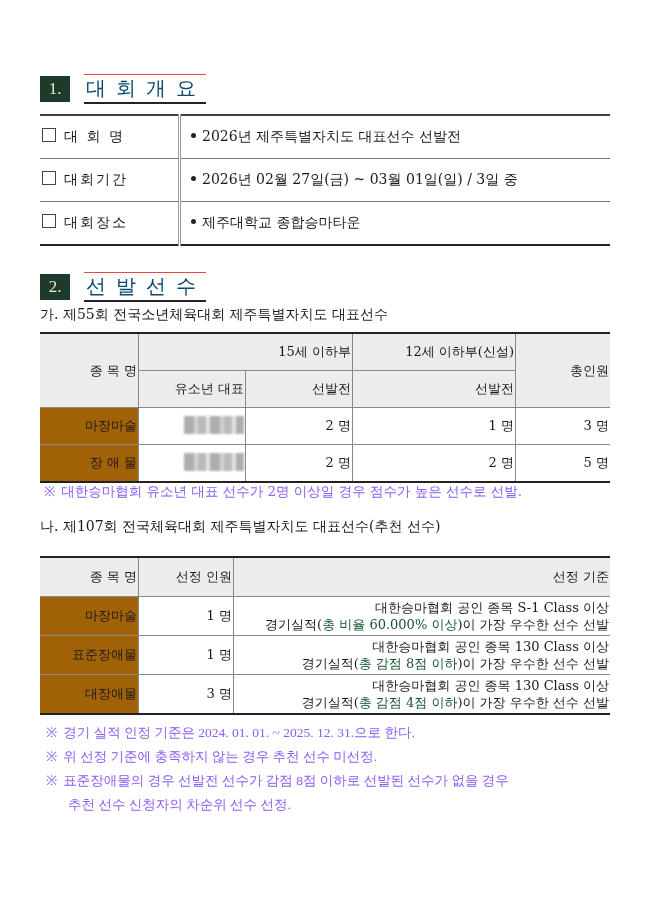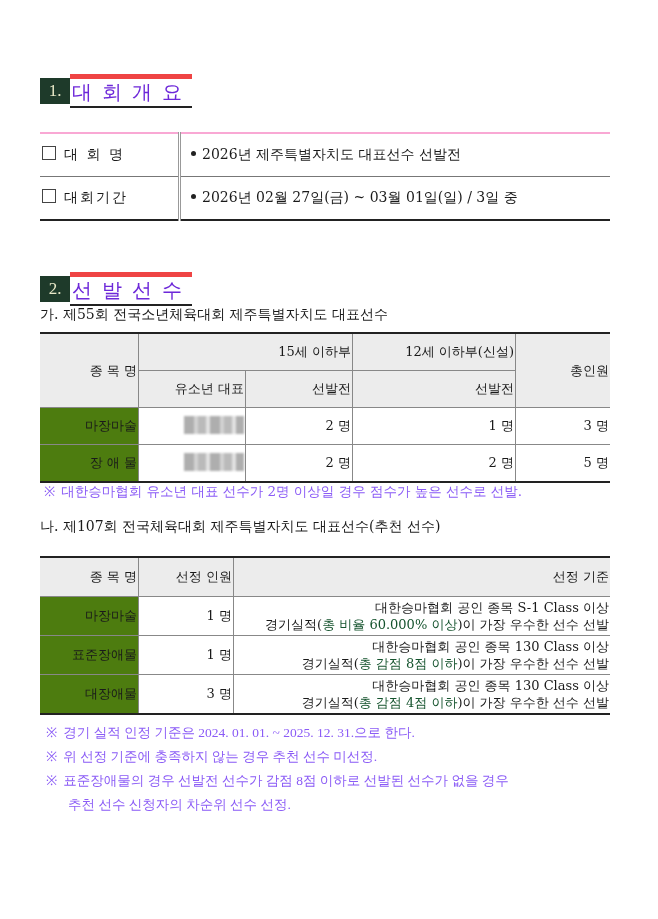--- a/index.html
+++ b/index.html
@@ -1,37 +1,37 @@
 <!DOCTYPE html>
 <html><head>
 <meta charset="utf-8">
 <style>
   html, body { margin:0; padding:0; background:#ffffff; }
   body { width:658px; height:919px; position:relative; overflow:hidden;
          font-family:"DejaVu Serif","Liberation Serif",serif; color:#1a1a1a; }
   .sec-head { position:absolute; left:40px; display:flex; align-items:center; }
   .sec-num { background:#1e3a2a; color:#e8e8c8; font-size:17px; width:30px; height:26px;
              display:flex; align-items:center; justify-content:center; font-family:"Liberation Serif",serif; }
-  .sec-title { font-family:"DejaVu Sans",sans-serif; font-size:20px; color:#6d28d9;
-               letter-spacing:10px; border-top:5px solid #ef4444; border-bottom:2px solid #222; padding:0 0 1px 2px; line-height:26px; }
+  .sec-title { margin-left:14px; font-family:"DejaVu Sans",sans-serif; font-size:20px; color:#0c4a6e;
+               letter-spacing:10px; border-top:1px solid #ef4444; border-bottom:2px solid #222; padding:0 0 1px 2px; line-height:26px; }
   table { border-collapse:collapse; position:absolute; left:40px; width:570px; }
   .overview td { height:40px; font-size:14px; border-bottom:1px solid #777; }
-  .overview { border-top:2px solid #f9a8d4; border-bottom:2px solid #222;margin-top:18px; }
+  .overview { border-top:2px solid #404040; border-bottom:2px solid #222; }
   .overview tr:last-child td { border-bottom:none; }
   .overview td.k { width:135px; border-right:3px double #999; padding-left:2px; letter-spacing:2px; }
   .overview td.v { padding-left:10px; }
   .box { display:inline-block; width:12px; height:12px; border:1px solid #444; vertical-align:-1px; margin-right:8px; }
   .dot { display:inline-block; width:5px; height:5px; background:#222; border-radius:50%; vertical-align:3px; margin-right:6px; }
   .sub { position:absolute; left:40px; font-size:14px; }
   .grid { border-top:2px solid #222; border-bottom:2px solid #222; font-size:13px; }
   .grid th, .grid td { border:1px solid #888; text-align:right; font-weight:normal; }
   .grid th:first-child, .grid td:first-child { border-left:none; }
   .grid th:last-child, .grid td:last-child { border-right:none; }
   .grid th { background:#ececec; }
-  .grid td.name { background:#4d7c0f; }
+  .grid td.name { background:#a16207; }
   .grid1 th, .grid1 td { height:34px; }
   .grid2 th, .grid2 td { height:36px; }
   .grid2 td.crit { line-height:17px; }
   .blue { color:#14532d; }
   .note { position:absolute; left:46px; color:#8b5cf6; font-size:13.5px; line-height:22px; }
   .note .mark { margin-right:6px; }
   .blur { display:inline-block; width:60px; height:18px;
           background:repeating-linear-gradient(90deg,#9a9a9a 0 10px,#c8c8c8 10px 14px,#aaaaaa 14px 22px,#dcdcdc 22px 26px); filter:blur(1.2px); opacity:.8; }
 </style>
 </head>
@@ -44,20 +44,24 @@
 
 <table class="overview" style="top:114px;">
   <tbody>
       <tr>
     <td class="k"><span class="box"></span><span>대  회  명</span></td>
     <td class="v"><span class="dot"></span><span>2026년 제주특별자치도 대표선수 선발전</span></td>
   </tr>
   <tr>
     <td class="k"><span class="box"></span><span>대회기간</span></td>
     <td class="v"><span class="dot"></span><span>2026년 02월 27일(금) ~ 03월 01일(일) / 3일 중</span></td>
+  </tr>
+  <tr>
+    <td class="k"><span class="box"></span><span>대회장소</span></td>
+    <td class="v"><span class="dot"></span><span>제주대학교 종합승마타운</span></td>
   </tr>
 </tbody>
   </table>
 
 <div class="sec-head" style="top:272px;">
   <span class="sec-num">2.</span>
   <span class="sec-title">선발선수</span>
 </div>
 
 <div class="sub" style="top:306px;">가. 제55회 전국소년체육대회 제주특별자치도 대표선수</div>

